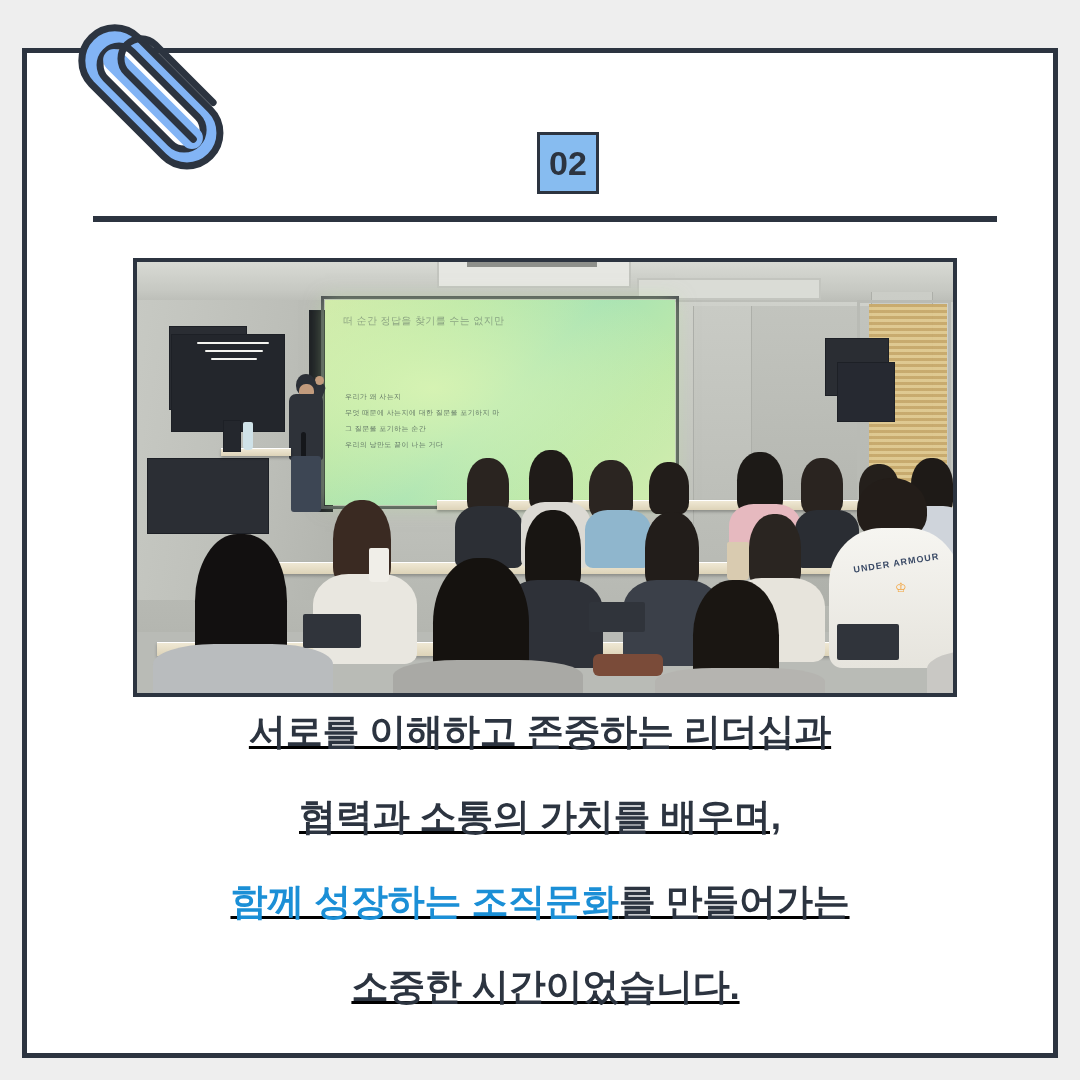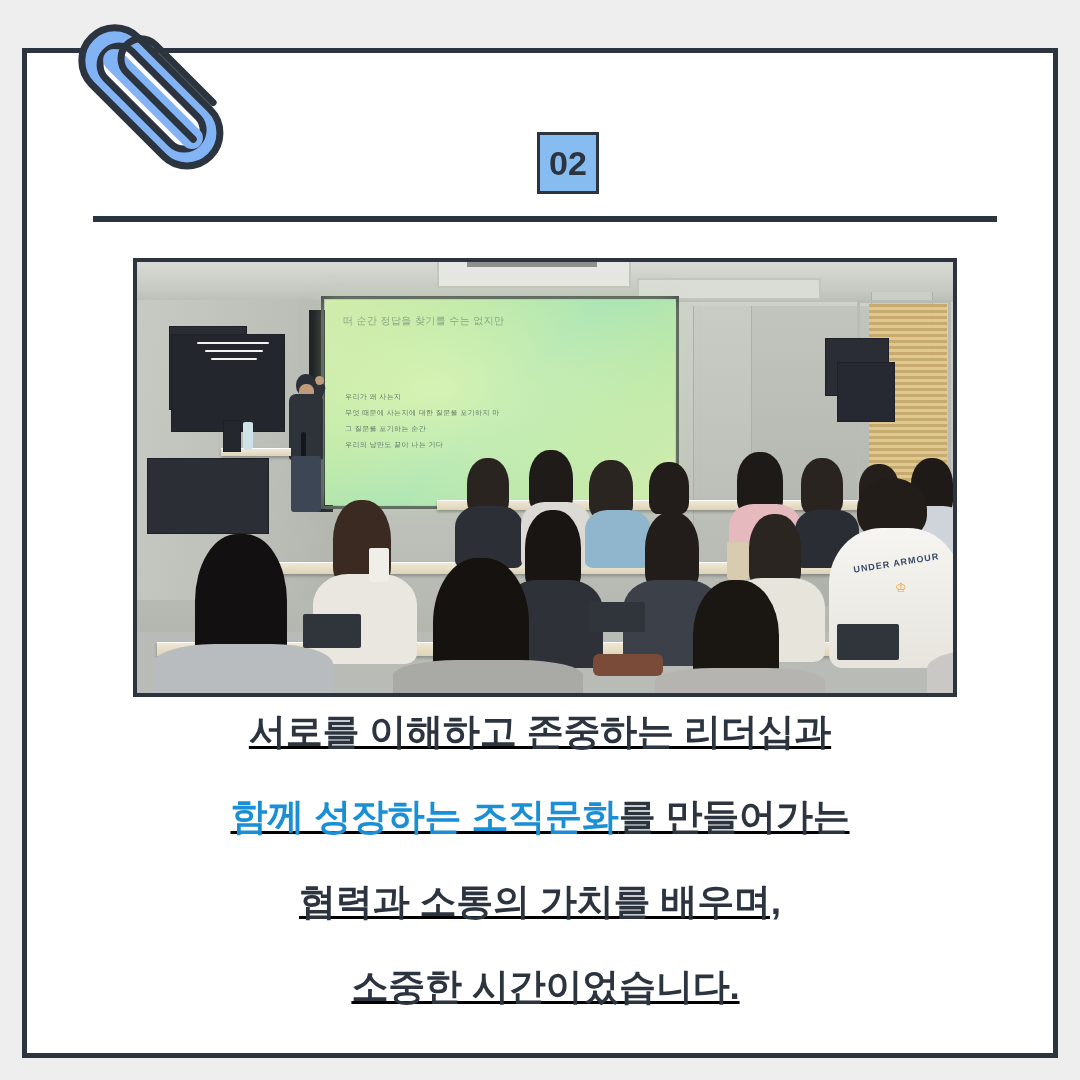--- a/index.html
+++ b/index.html
@@ -337,22 +337,22 @@
         <div class="laptop" style="left:452px; top:340px; width:56px; height:30px;"></div>
         <div class="laptop" style="left:700px; top:362px; width:62px; height:36px;"></div>
         <div class="cup" style="left:590px; top:280px; width:22px; height:38px;"></div>
         <div class="cup" style="left:232px; top:286px; width:20px; height:34px; background:#f0eee8;"></div>
         <div class="cup" style="left:456px; top:392px; width:70px; height:22px; background:#7a4b39; border-radius:6px;"></div>
       </div>
     </div>
 
     <div class="body-text">
       <p class="tline">서로를 이해하고 존중하는 리더십과</p>
+      <p class="tline">협력과 소통의 가치를 배우며,</p>
       <p class="tline"><span class="hl">함께 성장하는 조직문화</span><span>를 만들어가는</span></p>
-      <p class="tline">협력과 소통의 가치를 배우며,</p>
       <p class="tline">소중한 시간이었습니다.</p>
     </div>
 
   </div>
 
   <div class="clip">
     <svg viewBox="0 0 190 190" xmlns="http://www.w3.org/2000/svg">
       <g transform="rotate(-45 95 95)">
 
         <rect x="62" y="8" width="66" height="168" rx="33" ry="33" fill="#82b4f5" stroke="#2c3440" stroke-width="7"></rect>

